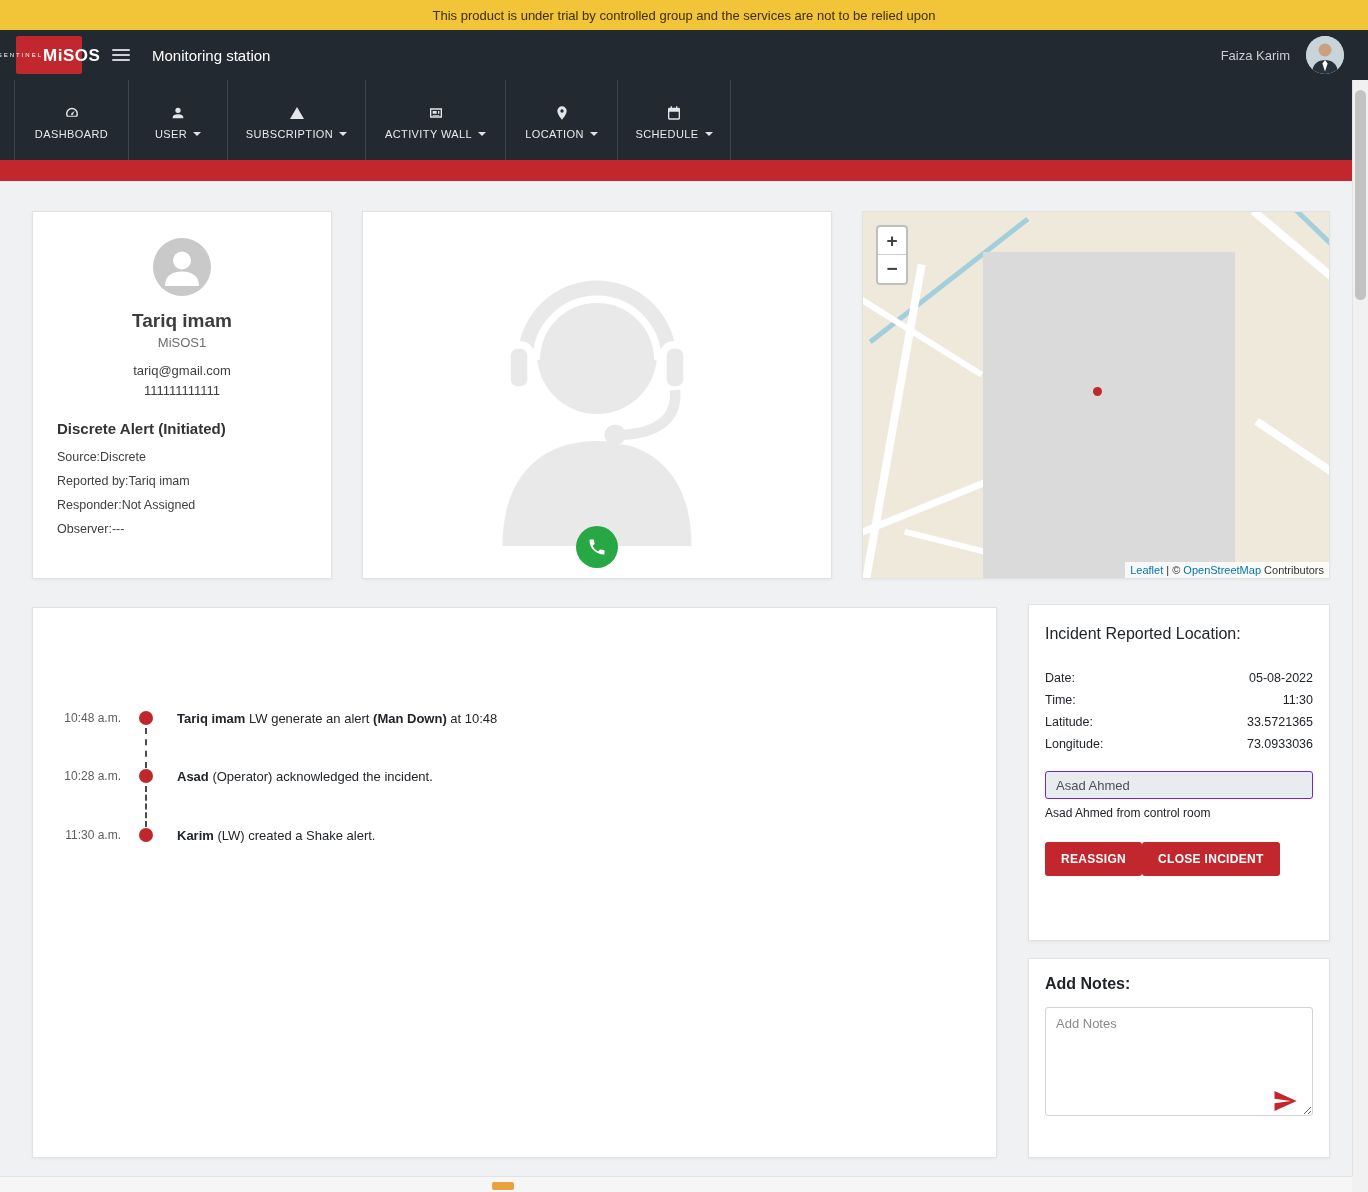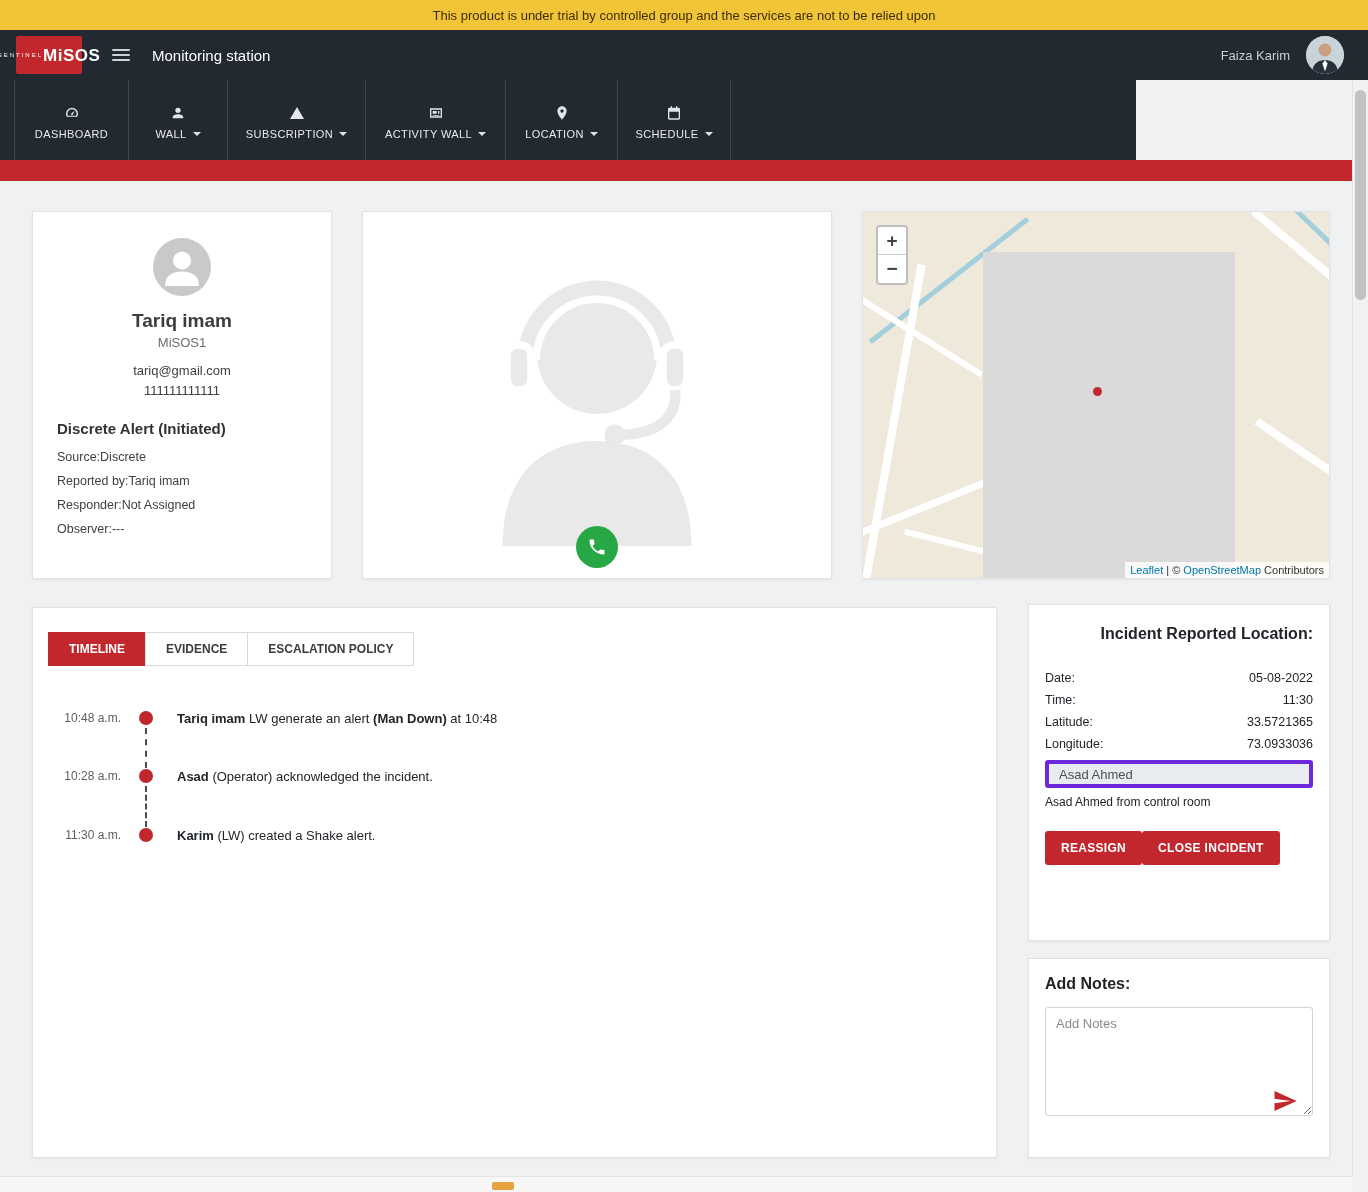--- a/index.html
+++ b/index.html
@@ -18,21 +18,21 @@
   .logo .logo-top { font-size:6px; letter-spacing:2px; color:#ffffff; }
   .logo .logo-main { font-size:17px; font-weight:bold; color:#ffffff; letter-spacing:0.5px; }
   .hamburger { margin-left:30px; width:18px; cursor:pointer; }
   .hamburger span { display:block; height:2px; background:#ccd2d8; margin:3px 0; border-radius:1px; }
   .nav-title { margin-left:22px; color:#ffffff; font-size:15px; }
   .nav-spacer { flex:1; }
   .nav-user { color:#c9ced4; font-size:13px; margin-right:16px; }
   .nav-avatar { width:38px; height:38px; border-radius:50%; overflow:hidden; background:#c9d3da; }
 
   
-  .tabbar { position:absolute; left:0; top:80px; width:1136px; height:80px; background:#232931;
+  .tabbar { position:absolute; left:0; top:80px; width:1352px; height:80px; background:#232931;
             display:flex; align-items:stretch; padding-left:14px; }
   .tab { display:flex; flex-direction:column; align-items:center; justify-content:center;
          border-left:1px solid #3d454e; cursor:pointer; padding-top:4px; }
   .tab:last-of-type { border-right:1px solid #3d454e; }
   .tab-icon svg { width:16px; height:16px; fill:#e3e6e9; display:block; }
   .tab-label { margin-top:7px; font-size:11px; letter-spacing:0.4px; color:#e8eaec; display:flex; align-items:center; }
   .caret { display:inline-block; margin-left:6px; border:4px solid transparent; border-top-color:#dfe3e7; transform:translateY(2px); }
 
   .redstrip { position:absolute; left:0; top:160px; width:1352px; height:21px; background:#c1272d; }
 
@@ -83,24 +83,24 @@
   .event .ev-time { width:72px; text-align:right; font-size:12px; color:#5d5d5d; margin-right:18px; }
   .event .ev-dot { width:14px; height:14px; border-radius:50%; background:#c0272d; margin-right:24px; flex:0 0 auto; }
   .event .ev-text { font-size:13px; color:#212529; }
   .event .ev-text b { font-weight:700; }
   .ev-e1 { top:96px; } .ev-e2 { top:154px; } .ev-e3 { top:213px; }
   .dash { position:absolute; left:112px; width:0; border-left:2px dashed #4a4a4a; }
   .dash-1 { top:120px; height:40px; } .dash-2 { top:178px; height:41px; }
 
   
   .incident-card { left:1028px; top:604px; width:302px; height:337px; padding:20px 16px; }
-  .inc-title { font-size:16px; font-weight:bold; color:#212529;text-align:right; }
+  .inc-title { font-size:16px; font-weight:normal; color:#212529; }
   .inc-rows { margin-top:24px; }
   .inc-row { display:flex; justify-content:space-between; padding:4px 0; font-size:12.5px; color:#212529; }
-  .inc-select { margin-top:5px; height:28px; background:#e9ecef; border:4px solid #6d28d9; border-radius:3px;
+  .inc-select { margin-top:16px; height:28px; background:#e9ecef; border:1px solid #6d28d9; border-radius:3px;
                 display:flex; align-items:center; padding:0 10px; font-size:13px; color:#495057; cursor:pointer; }
   .inc-caption { margin-top:7px; font-size:12px; color:#212529; }
   .inc-btns { margin-top:22px; display:flex; }
   .btn-red { background:#c1272d; color:#fff; border:none; border-radius:3px; height:34px; padding:0 16px;
              font-size:12px; font-weight:bold; font-family:"Liberation Sans", sans-serif; letter-spacing:0.3px; cursor:pointer; }
 
   
   .notes-card { left:1028px; top:958px; width:302px; height:200px; padding:16px; }
   .notes-title { font-size:16px; font-weight:bold; color:#212529; }
   .notes-area { margin-top:14px; width:268px; height:109px; border:1px solid #ced4da; border-radius:3px;
@@ -159,21 +159,21 @@
           <span>DASHBOARD</span>
         </span>
     </div>
     <div class="tab" style="width:99px">
       <span class="tab-icon">
         <svg viewBox="0 0 24 24">
             <path d="M12 12a4 4 0 1 0-4-4 4 4 0 0 0 4 4zm0 2c-4.4 0-8 2-8 4.5V20h16v-1.5C20 16 16.4 14 12 14z"></path>
           </svg>
       </span>
       <span class="tab-label">
-          <span>WALL</span>
+          <span>USER</span>
           <span class="caret"></span>
         </span>
     </div>
     <div class="tab" style="width:138px">
       <span class="tab-icon">
         <svg viewBox="0 0 24 24">
             <path d="M12 3 1.5 21h21zM13 16.5h-2v2h2zm0-7h-2v5h2z"></path>
           </svg>
       </span>
       <span class="tab-label">
@@ -286,25 +286,20 @@
     <div class="zoom-ctl">
       <div class="zoom-btn">+</div>
       <div class="zoom-btn">−</div>
     </div>
     <div class="map-attr">
       <span class="map-link">Leaflet</span><span> | © </span><span class="map-link">OpenStreetMap</span><span> Contributors</span>
     </div>
   </div>
 
   <div class="card timeline-card">
-    <div class="tl-tabs">
-      <div class="tl-tab active">TIMELINE</div>
-      <div class="tl-tab">EVIDENCE</div>
-      <div class="tl-tab">ESCALATION POLICY</div>
-    </div>
 
     <div class="dash dash-1"></div>
     <div class="dash dash-2"></div>
 
     <div class="event ev-e1">
       <span class="ev-time">10:48 a.m.</span>
       <span class="ev-dot"></span>
       <span class="ev-text"><b>Tariq imam</b><span> LW generate an alert </span><b>(Man Down)</b><span> at 10:48</span></span>
     </div>
     <div class="event ev-e2">

